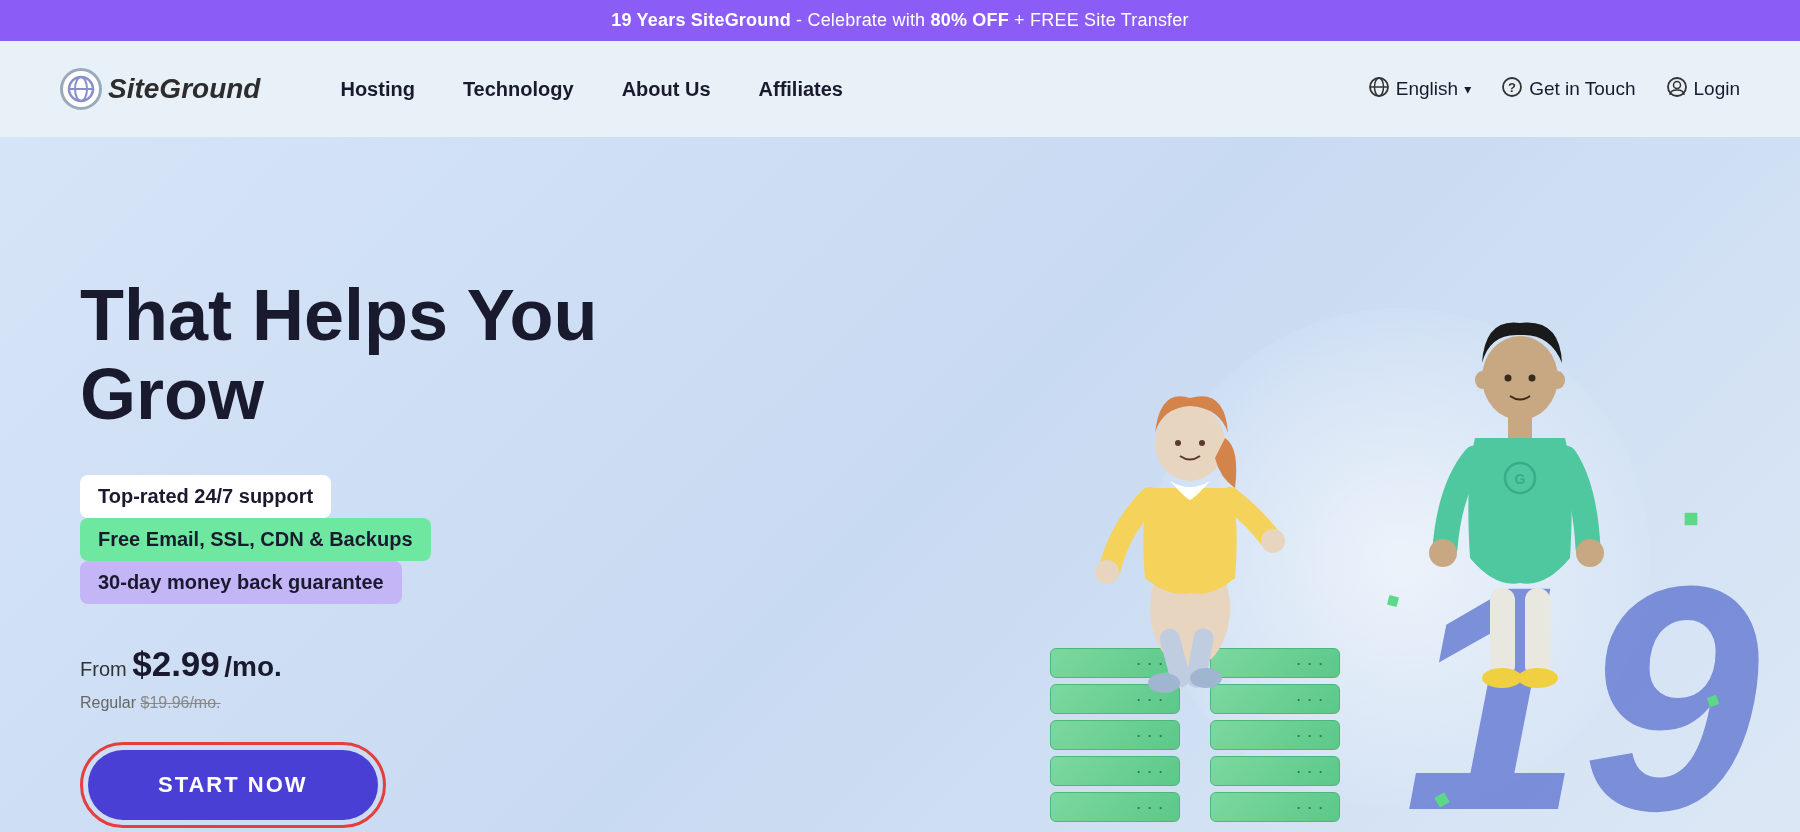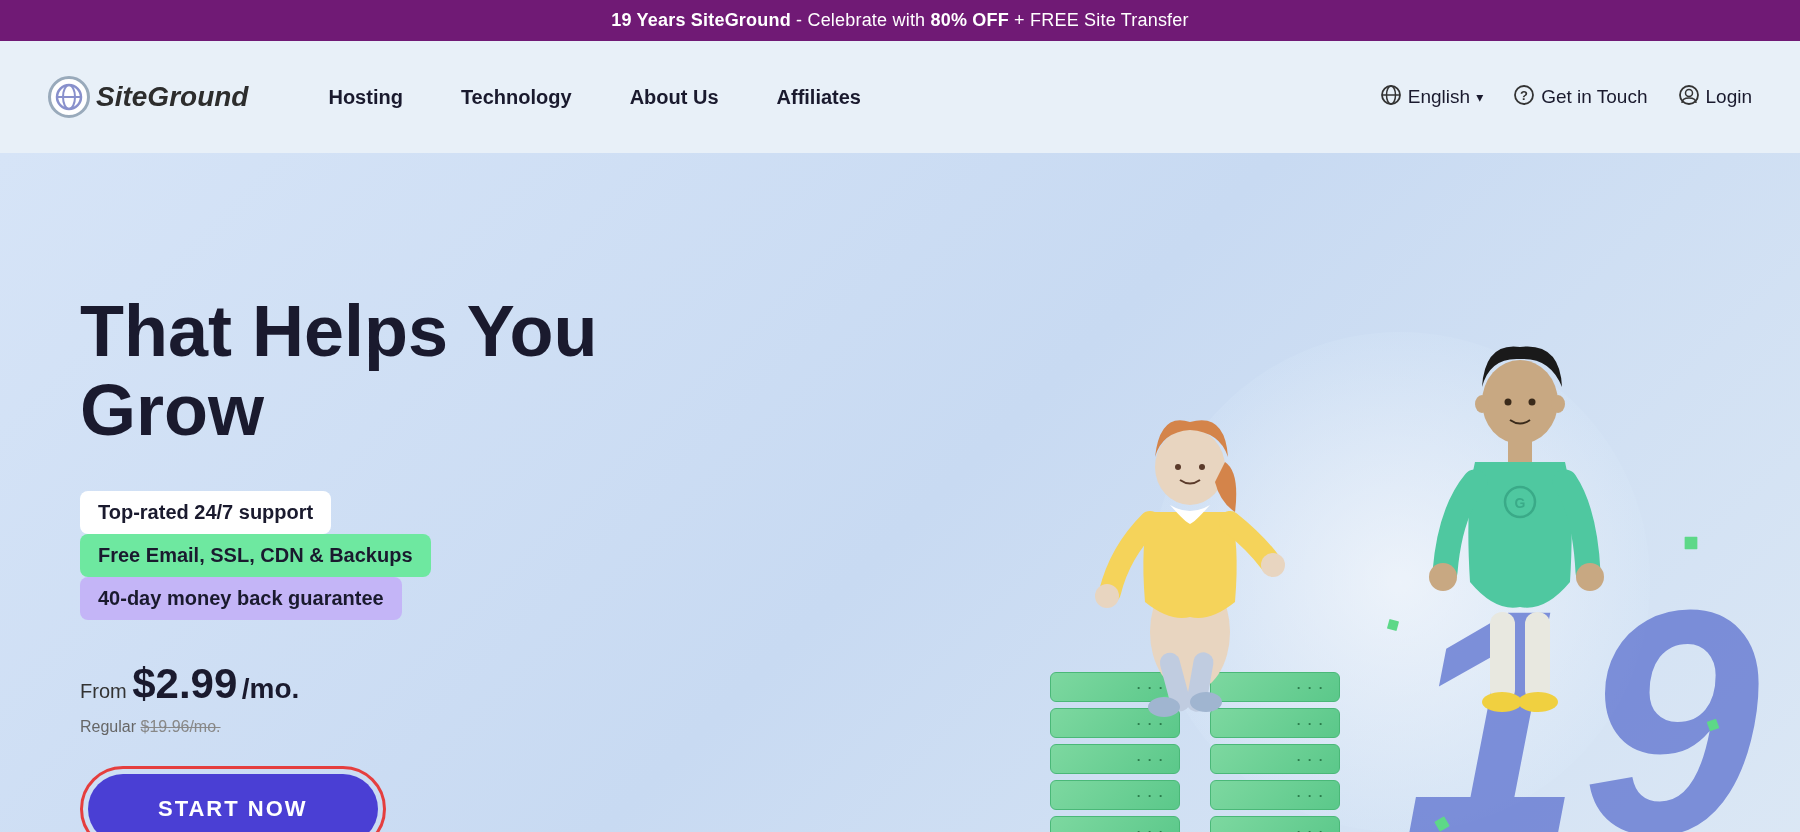--- a/index.html
+++ b/index.html
@@ -1,35 +1,35 @@
 <!DOCTYPE html>
 <html><head>
   <meta charset="utf-8">
   <style>
     * { margin: 0; padding: 0; box-sizing: border-box; }
     body { font-family: -apple-system, BlinkMacSystemFont, 'Segoe UI', Arial, sans-serif; width: 1800px; overflow-x: hidden; }
 
     
     .top-banner {
-      background: #701a75;
+      background: #8b5cf6;
       color: white;
       text-align: center;
       padding: 10px 20px;
       font-size: 18px;
       letter-spacing: 0.2px;
     }
     .top-banner .bold { font-weight: 800; }
 
     
     .navbar {
       background: #e8f0f8;
       display: flex;
       align-items: center;
-      padding: 0 48px;
-      height: 112px;
+      padding: 0 60px;
+      height: 96px;
     }
     .logo {
       display: flex;
       align-items: center;
       margin-right: 60px;
       text-decoration: none;
     }
     .logo-icon {
       width: 42px;
       height: 42px;
@@ -45,21 +45,21 @@
       font-weight: bold;
     }
     .logo-text {
       font-size: 28px;
       font-weight: 700;
       color: #2d2d2d;
       font-style: italic;
     }
     .nav-links {
       display: flex;
-      gap: 18px;
+      gap: 8px;
       flex: 1;
     }
     .nav-link {
       color: #1a1a2e;
       text-decoration: none;
       font-size: 20px;
       font-weight: 600;
       padding: 10px 20px;
       cursor: pointer;
     }
@@ -121,21 +121,21 @@
 
     .pricing {
       margin-bottom: 10px;
     }
     .pricing-from {
       font-size: 20px;
       color: #333;
       display: inline;
     }
     .pricing-price {
-      font-size: 42px;
+      font-size: 35px;
       font-weight: 900;
       color: #1a1a2e;
     }
     .pricing-mo {
       font-size: 28px;
       font-weight: 700;
       color: #1a1a2e;
     }
     .pricing-regular {
       font-size: 16px;
@@ -318,21 +318,21 @@
     </h1>
 
     <div class="hero-features">
       <div class="feature-badge badge-white">
         <span>Top-rated 24/7 support</span>
       </div>
       <div class="feature-badge badge-green">
         <span>Free Email, SSL, CDN &amp; Backups</span>
       </div>
       <div class="feature-badge badge-purple">
-        <span>40-day money back guarantee</span>
+        <span>30-day money back guarantee</span>
       </div>
     </div>
 
     <div class="pricing">
       <span class="pricing-from">From </span>
       <span class="pricing-price">$2.99</span>
       <span class="pricing-mo">/mo.</span>
     </div>
     <div class="pricing-regular">
       <span>Regular </span><s>$19.96/mo.</s>

